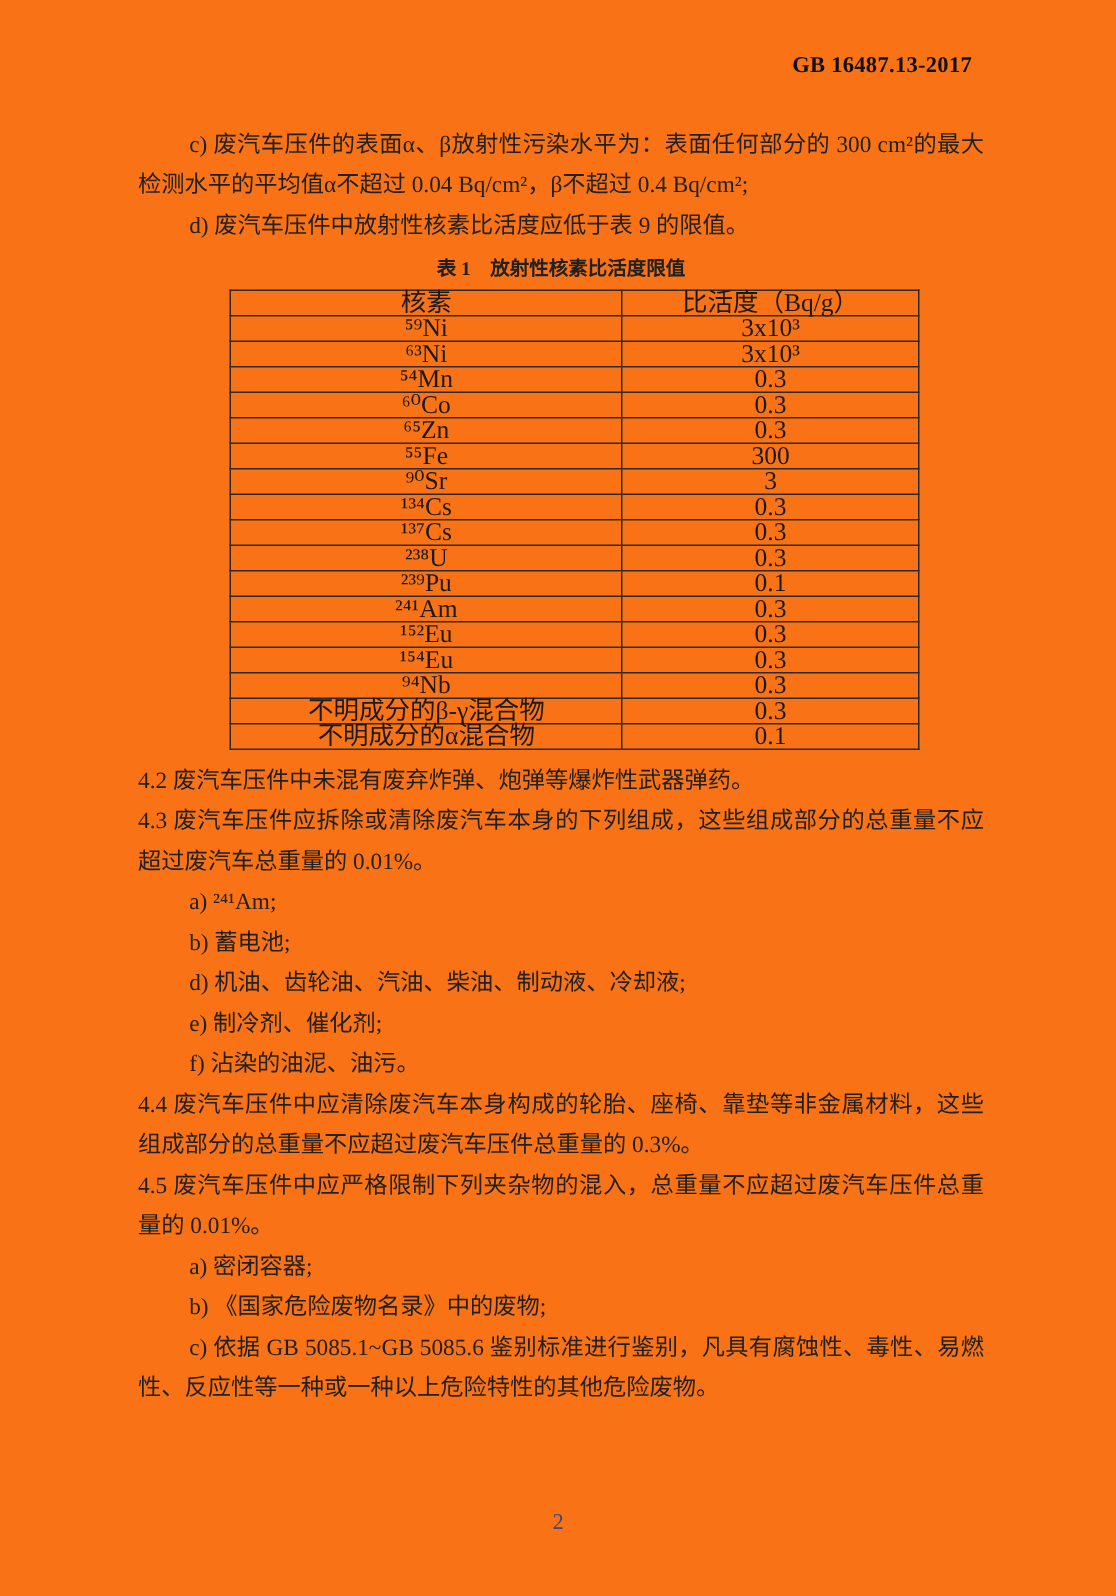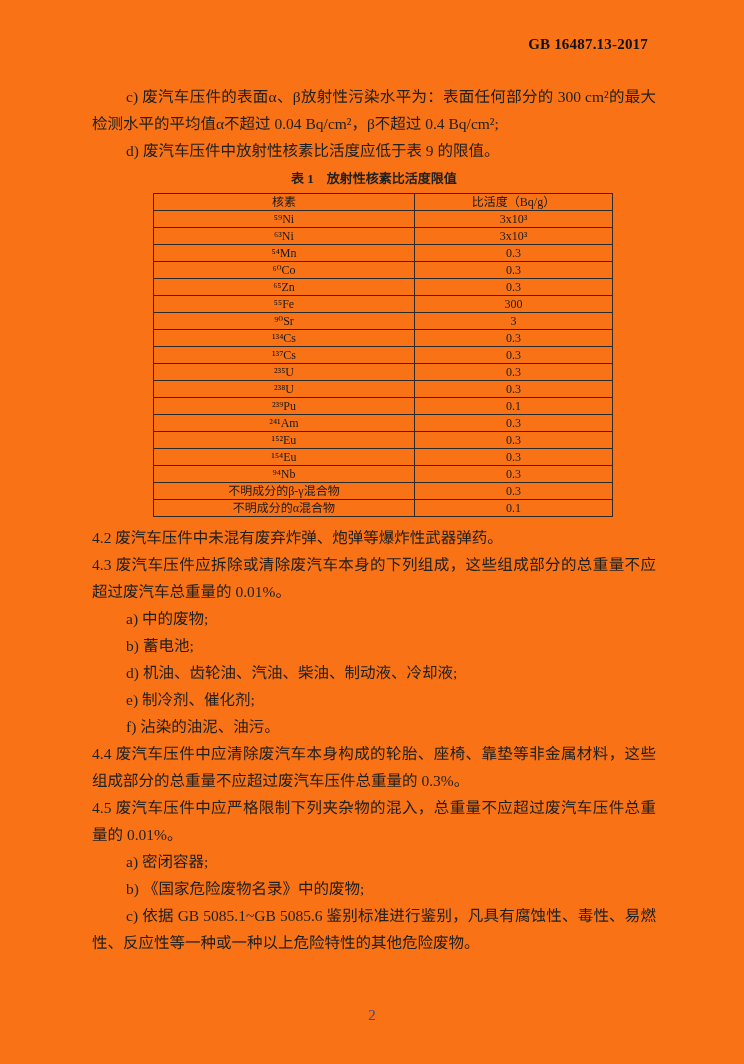--- a/index.html
+++ b/index.html
@@ -33,21 +33,21 @@
     font-weight:700;
     font-size:13px;
     line-height:24px;
     margin:3px 0 2px 0;
     text-indent:0;
   }
   table.limits{
     border-collapse:collapse;
     margin-left:61px;
     width:460px;
-    font-size:12px;
+    font-size:17px;
     line-height:14px;
     color:#1a1a1a;
     text-align:center;
   }
   table.limits th, table.limits td{
     border:1px solid #2b2b2b;
     padding:1px 2px;
     font-weight:400;
     height:14px;
   }
@@ -122,24 +122,20 @@
           <tr>
             <td>¹³⁴Cs</td>
             <td>0.3</td>
           </tr>
 
           <tr>
             <td>¹³⁷Cs</td>
             <td>0.3</td>
           </tr>
 
-          <tr>
-            <td>²³⁵U</td>
-            <td>0.3</td>
-          </tr>
 
           <tr>
             <td>²³⁸U</td>
             <td>0.3</td>
           </tr>
 
           <tr>
             <td>²³⁹Pu</td>
             <td>0.1</td>
           </tr>
@@ -173,21 +169,21 @@
             <td>不明成分的α混合物</td>
             <td>0.1</td>
           </tr>
         </tbody>
     </table>
 
     <p class="para" style="margin-top:7px">4.2 废汽车压件中未混有废弃炸弹、炮弹等爆炸性武器弹药。</p>
 
     <p class="para">4.3 废汽车压件应拆除或清除废汽车本身的下列组成，这些组成部分的总重量不应超过废汽车总重量的 0.01%。</p>
 
-    <p class="para indent">a) 中的废物;</p>
+    <p class="para indent">a) ²⁴¹Am;</p>
     <p class="para indent">b) 蓄电池;</p>
     <p class="para indent">d) 机油、齿轮油、汽油、柴油、制动液、冷却液;</p>
     <p class="para indent">e) 制冷剂、催化剂;</p>
     <p class="para indent">f) 沾染的油泥、油污。</p>
 
     <p class="para">4.4 废汽车压件中应清除废汽车本身构成的轮胎、座椅、靠垫等非金属材料，这些组成部分的总重量不应超过废汽车压件总重量的 0.3%。</p>
 
     <p class="para">4.5 废汽车压件中应严格限制下列夹杂物的混入，总重量不应超过废汽车压件总重量的 0.01%。</p>
 
     <p class="para indent">a) 密闭容器;</p>

